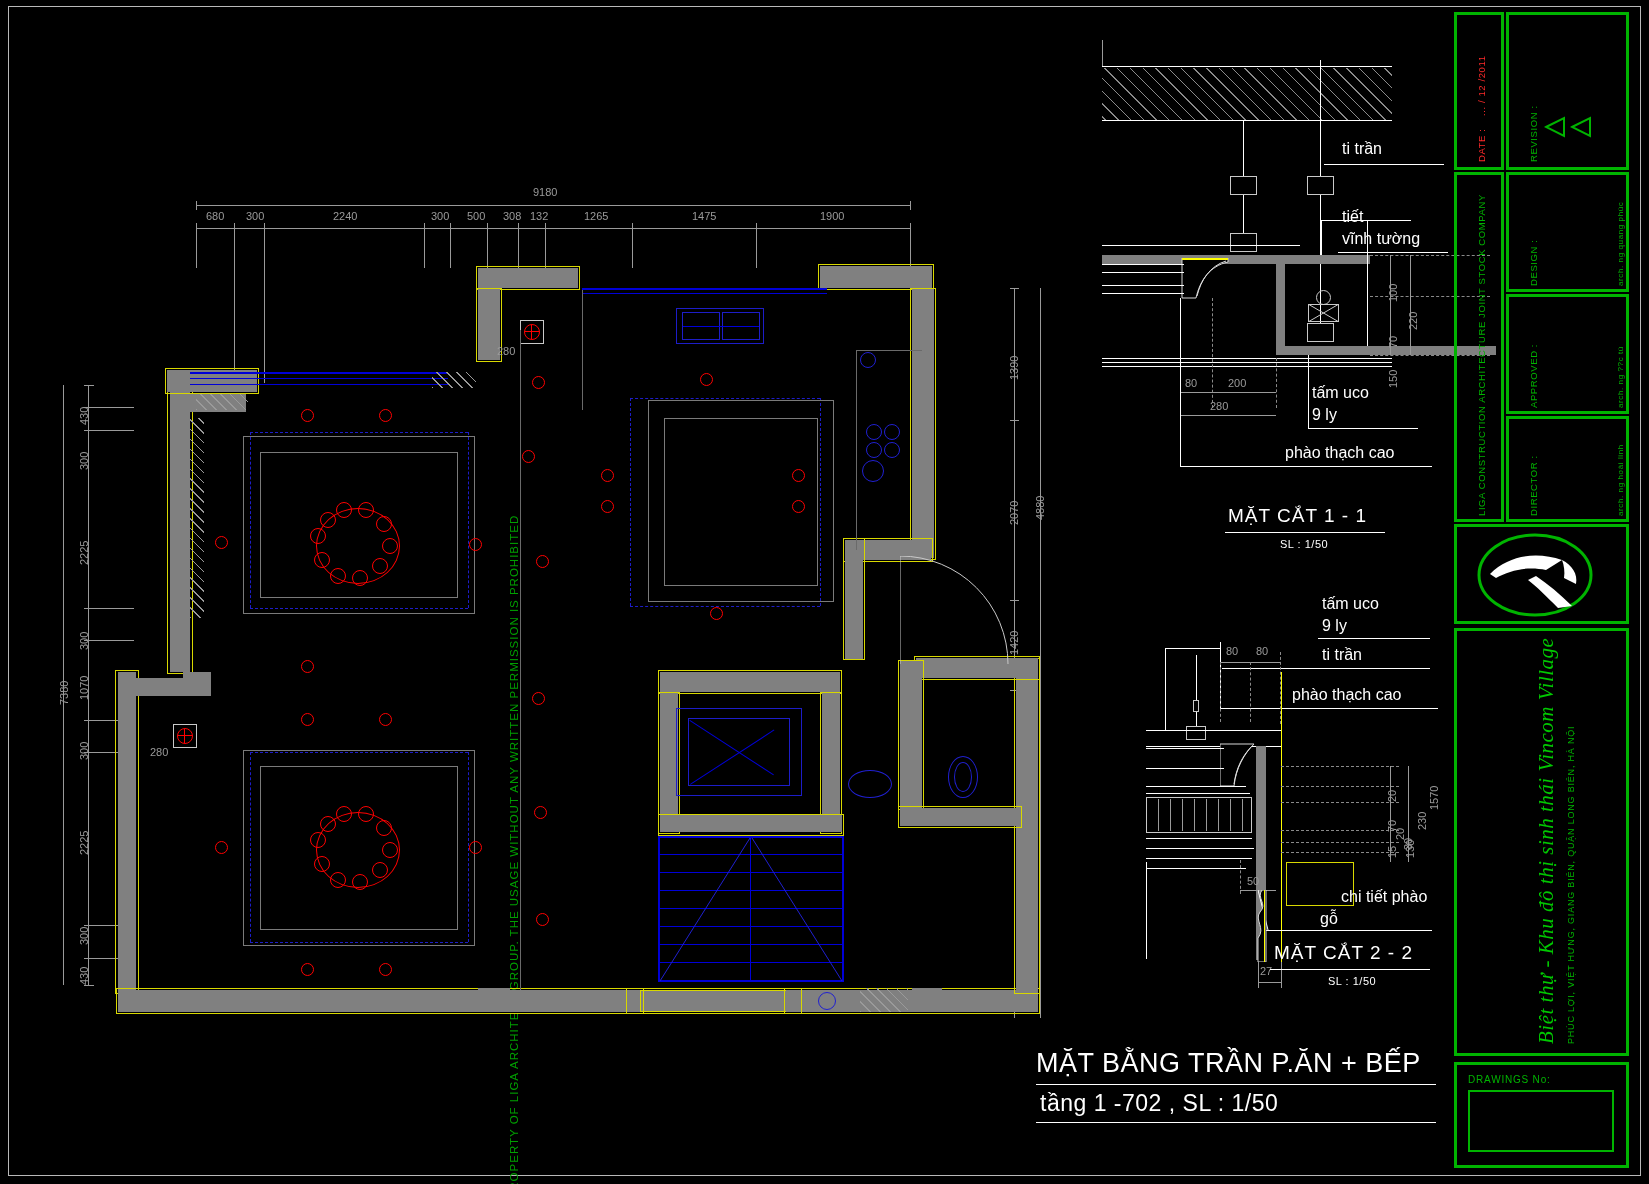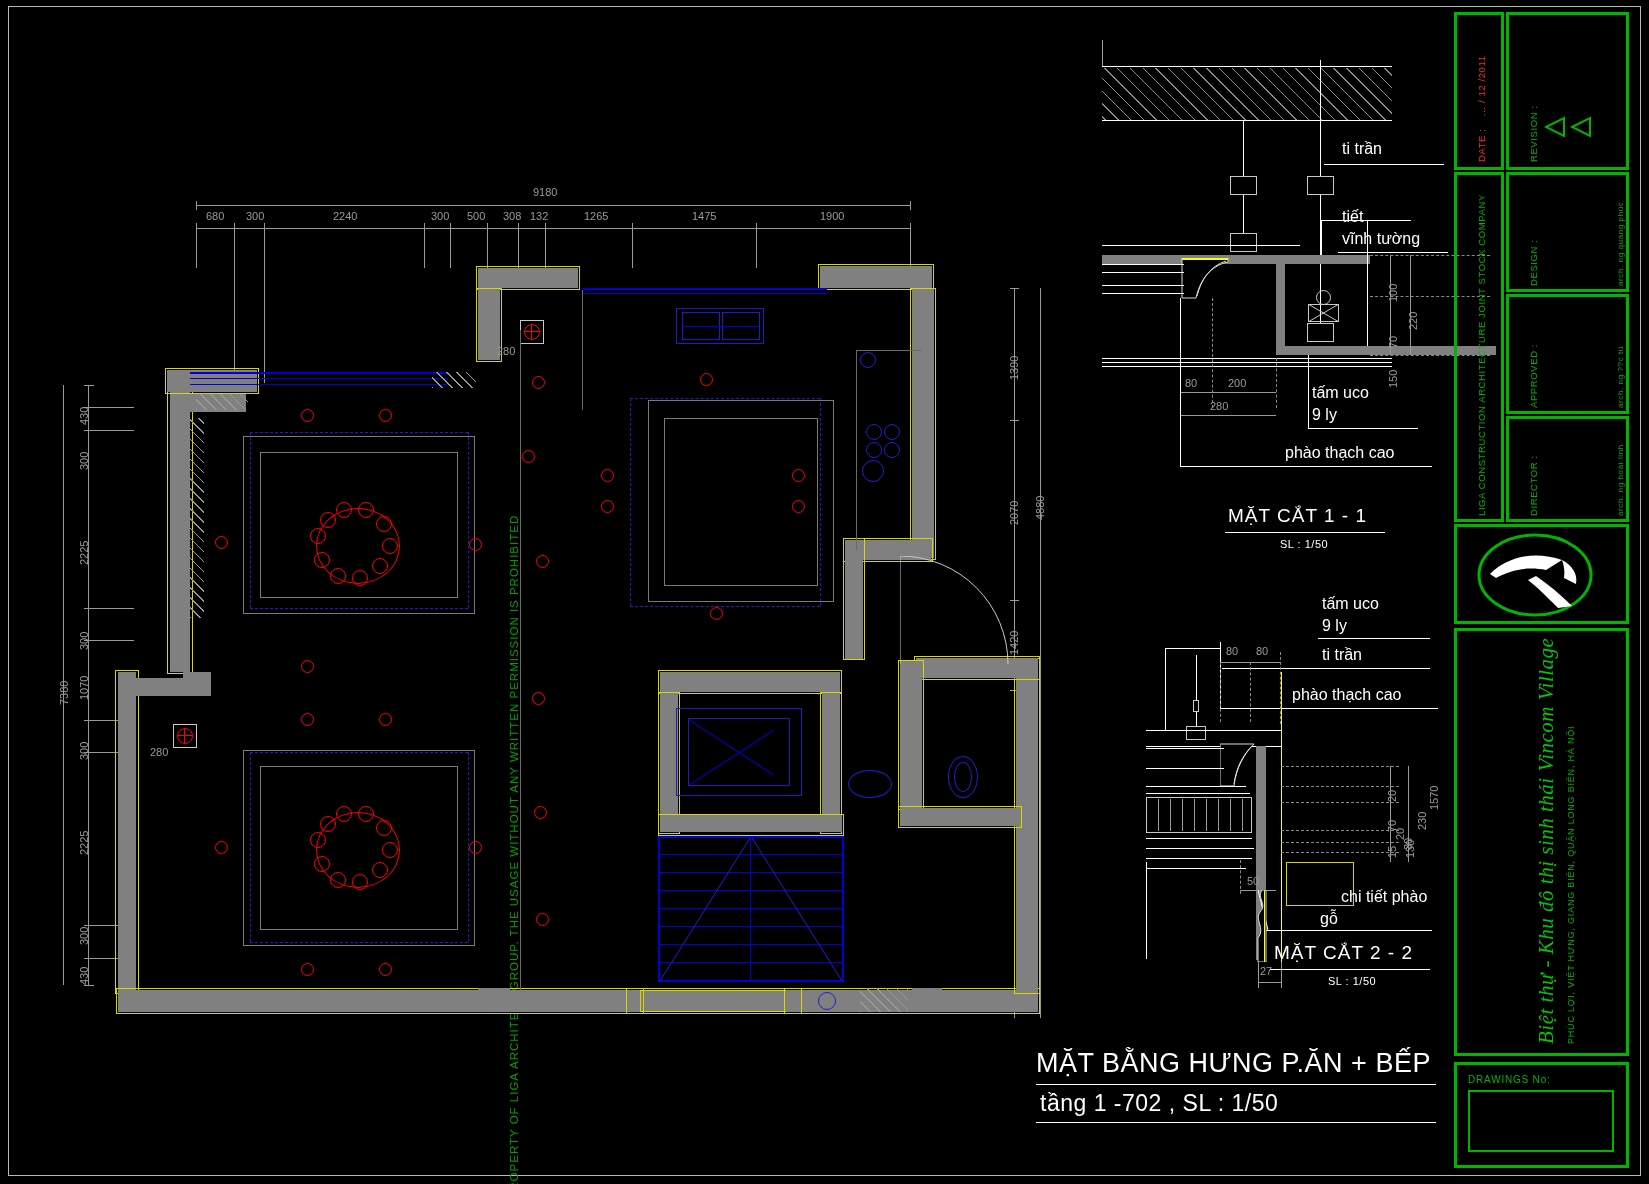--- a/index.html
+++ b/index.html
@@ -600,21 +600,21 @@
 
     <div class="ln ln-w" style="left:56px;top:272px;width:1px;height:96px;"></div>
     <div class="ln ln-w" style="left:56px;top:368px;width:1px;height:1px;"></div>
 
     <div class="sect-title" style="left:184px;top:352px;">MẶT CẮT  2 - 2</div>
     <div class="lblline" style="left:180px;top:379px;width:160px;"></div>
     <div class="sect-scale" style="left:238px;top:385px;">SL : 1/50</div>
   </div>
 
   <div class="abs" style="left:1036px;top:1048px;">
-    <div class="maintitle" style="left:0;top:0;">MẶT BẰNG HƯNG  P.ĂN + BẾP</div>
+    <div class="maintitle" style="left:0;top:0;">MẶT BẰNG TRẦN  P.ĂN + BẾP</div>
     <div class="lblline" style="left:0;top:36px;width:400px;"></div>
     <div class="subtitle" style="left:4px;top:42px;">tầng 1 -702  ,   SL : 1/50</div>
     <div class="lblline" style="left:0;top:74px;width:400px;"></div>
   </div>
 
   <div class="abs tb">
 
     <div class="tb-box" style="left:4px;top:4px;width:50px;height:158px;"></div>
     <div class="tb-lbl tb-red" style="left:26px;top:154px;">
       <span>DATE :</span>

